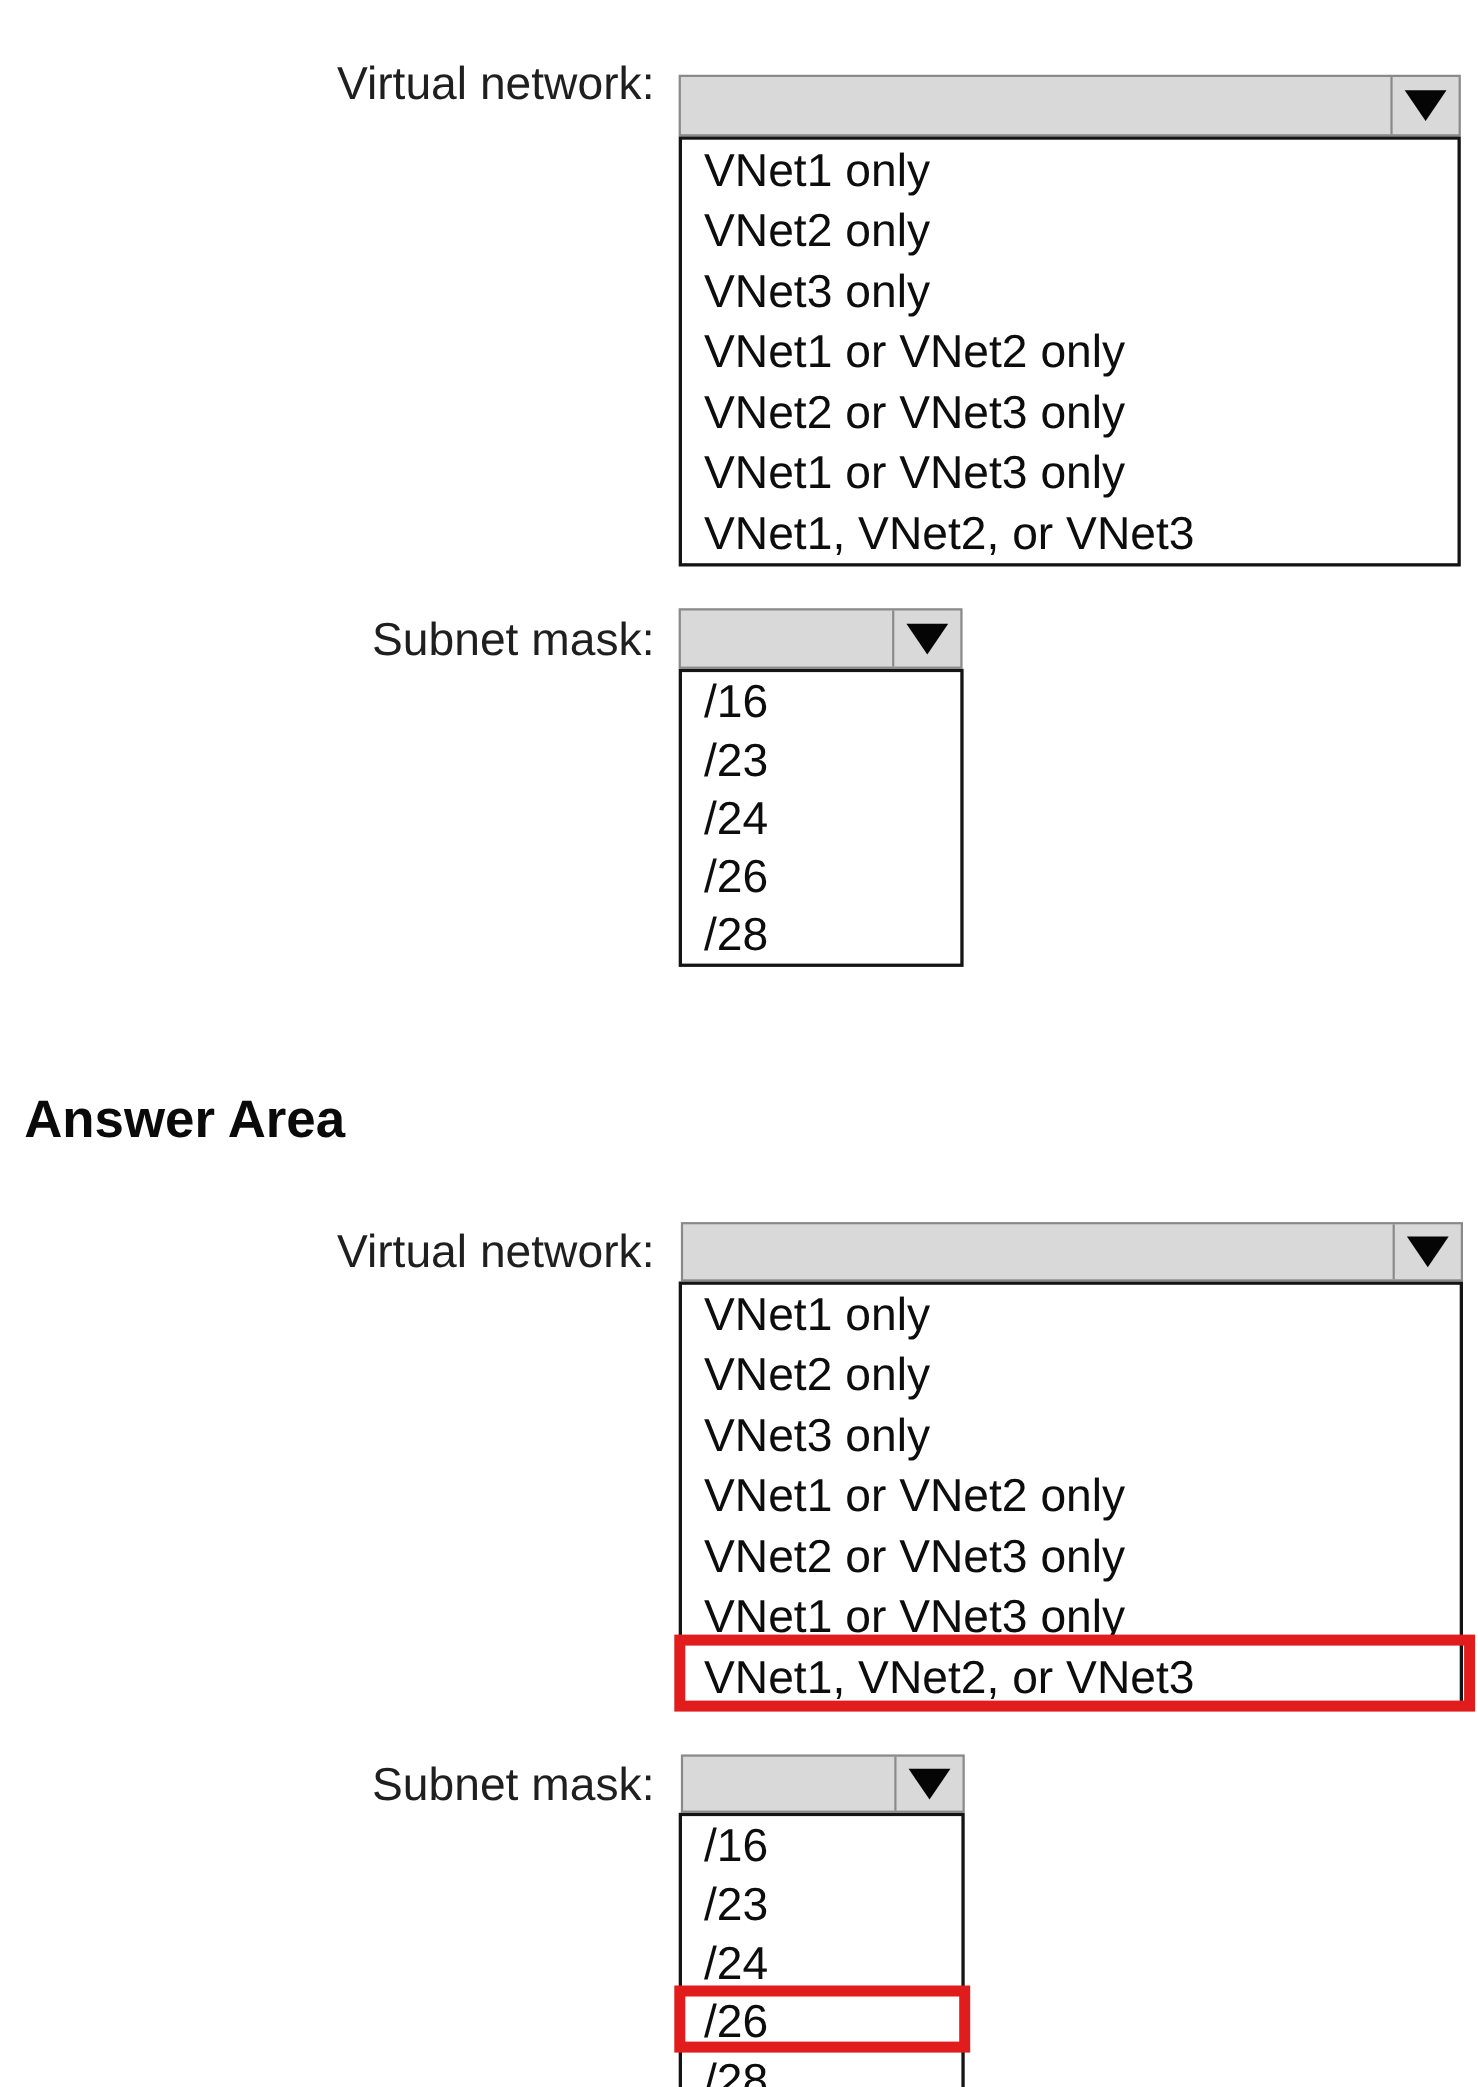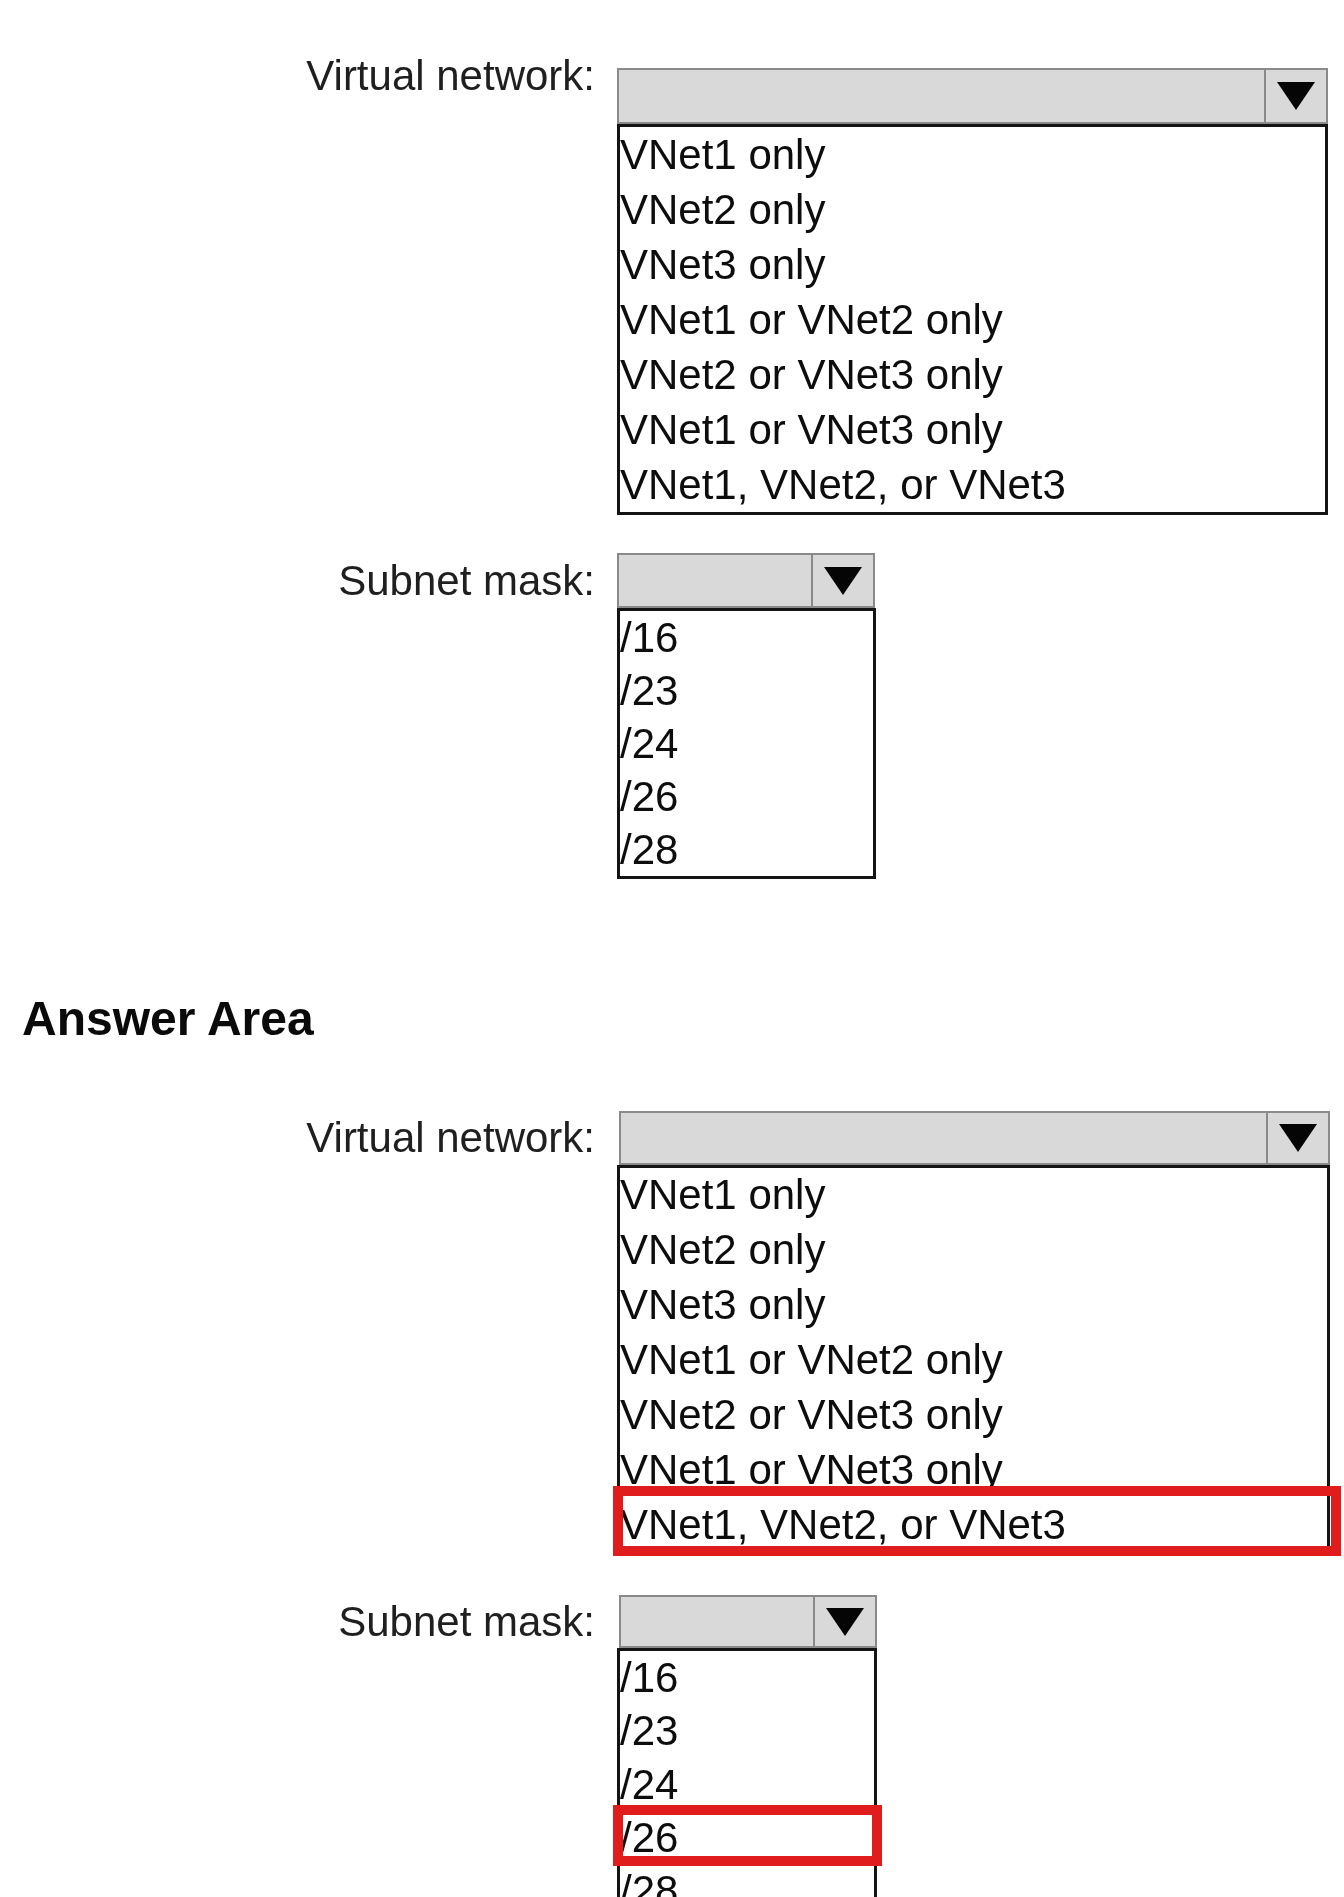--- a/index.html
+++ b/index.html
@@ -46,20 +46,21 @@
   .listbox{
     background:#ffffff;
     border:3px solid #141414;
     display:flex;
     flex-direction:column;
   }
   .listbox .opt{
     flex:1 1 0;
     display:flex;
     align-items:center;
+    padding-left:20px;
     font-size:42px;
     color:#0d0d0d;
     white-space:nowrap;
   }
   .heading{
     font-size:48px;
     font-weight:bold;
     color:#0a0a0a;
     white-space:nowrap;
   }

